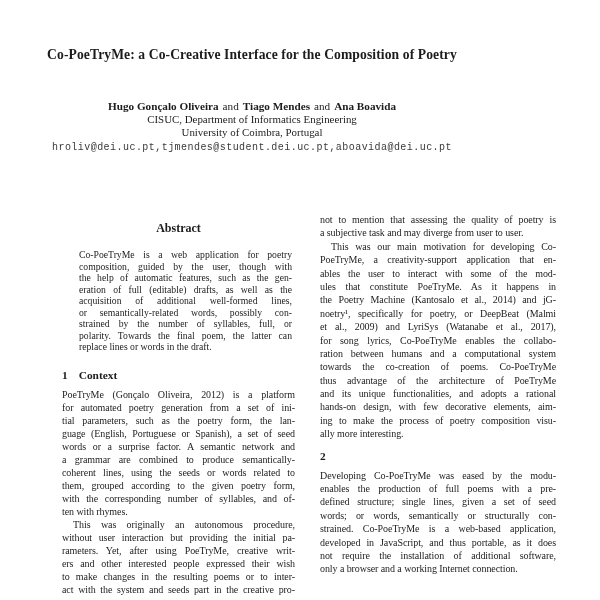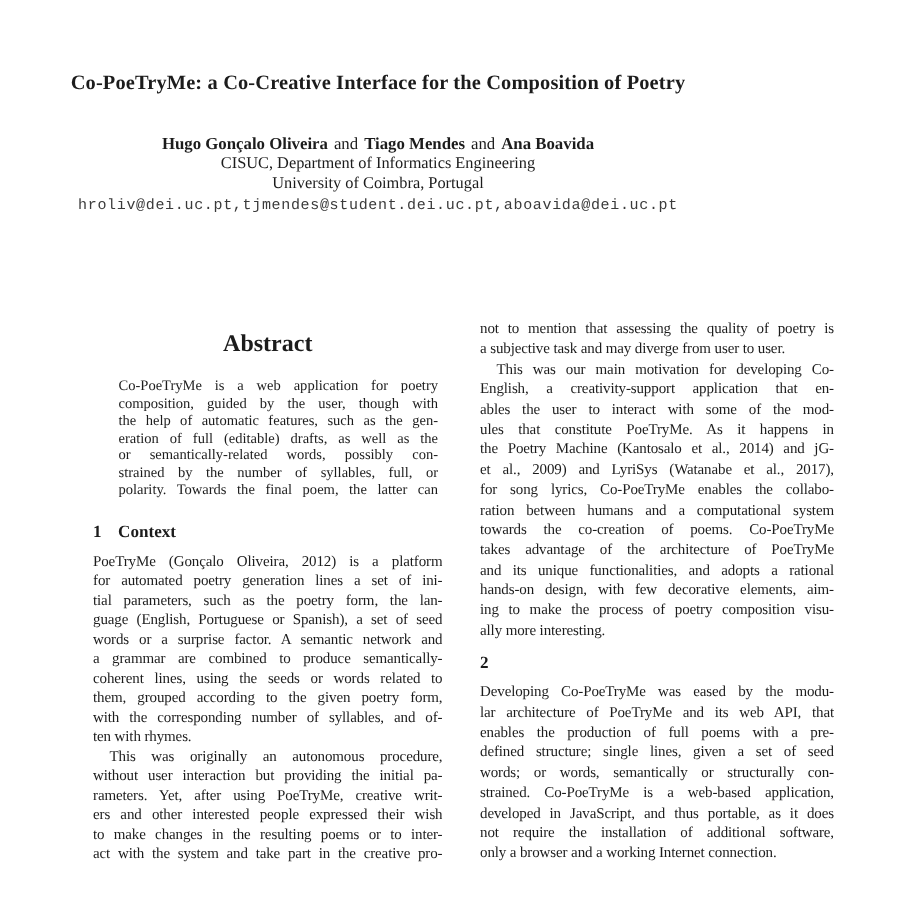--- a/index.html
+++ b/index.html
@@ -24,21 +24,21 @@
     text-align: center;
   }
   .title {
     margin: 46px 40px 0 40px;
     font-size: 13.6px;
     font-weight: bold;
     letter-spacing: 0.1px;
     line-height: 17px;
   }
   .authors {
-    margin-top: 26px;
+    margin-top: 36px;
     font-size: 11.2px;
     line-height: 14px;
   }
   .author-name { font-weight: bold; }
   .author-sep  { font-weight: normal; margin: 0 4px; }
   .affil {
     font-size: 10.9px;
     line-height: 13.4px;
   }
   .emails {
@@ -49,21 +49,21 @@
     color: #3a3a3a;
   }
   
   .col { position: absolute; }
   .col-left  { left: 62px;  top: 215px; width: 233px; height: 385px; overflow: hidden; }
   .col-right { left: 320px; top: 213px; width: 236px; height: 387px; overflow: hidden; }
 
   .abstract-heading {
     text-align: center;
     font-weight: bold;
-    font-size: 16px;
+    font-size: 12px;
     margin: 6px 0 13px 0;
   }
   .abstract-body {
     padding: 0 3px 0 17px;
     font-size: 9.7px;
   }
   .abstract-body .pline { line-height: 11.5px; height: 11.5px; }
 
   .section-heading {
     display: flex;
@@ -103,83 +103,85 @@
   </div>
 
   <div class="col col-left">
     <div class="abstract-heading">Abstract</div>
     <div class="abstract-body">
         <div class="para">
           <div class="pline">Co-PoeTryMe is a web application for poetry</div>
           <div class="pline">composition, guided by the user, though with</div>
           <div class="pline">the help of automatic features, such as the gen-</div>
           <div class="pline">eration of full (editable) drafts, as well as the</div>
+          <div class="pline">acquisition of additional well-formed lines,</div>
           <div class="pline">or semantically-related words, possibly con-</div>
           <div class="pline">strained by the number of syllables, full, or</div>
           <div class="pline">polarity. Towards the final poem, the latter can</div>
+          <div class="pline lastline">replace lines or words in the draft.</div>
         </div>
       </div>
     <div class="section-heading sh-left">
       <span class="sec-num">1</span>
       <span class="sec-title">Context</span>
     </div>
     <div class="bodytext">
         <div class="para">
           <div class="pline">PoeTryMe (Gonçalo Oliveira, 2012) is a platform</div>
-          <div class="pline">for automated poetry generation lines a set of ini-</div>
+          <div class="pline">for automated poetry generation from a set of ini-</div>
           <div class="pline">tial parameters, such as the poetry form, the lan-</div>
           <div class="pline">guage (English, Portuguese or Spanish), a set of seed</div>
           <div class="pline">words or a surprise factor. A semantic network and</div>
           <div class="pline">a grammar are combined to produce semantically-</div>
           <div class="pline">coherent lines, using the seeds or words related to</div>
           <div class="pline">them, grouped according to the given poetry form,</div>
           <div class="pline">with the corresponding number of syllables, and of-</div>
           <div class="pline lastline">ten with rhymes.</div>
         </div>
         <div class="para">
           <div class="pline indent">This was originally an autonomous procedure,</div>
           <div class="pline">without user interaction but providing the initial pa-</div>
           <div class="pline">rameters. Yet, after using PoeTryMe, creative writ-</div>
           <div class="pline">ers and other interested people expressed their wish</div>
           <div class="pline">to make changes in the resulting poems or to inter-</div>
-          <div class="pline">act with the system and take part in the creative pro-</div>
+          <div class="pline">act with the system and seeds part in the creative pro-</div>
         </div>
       </div>
   </div>
 
   <div class="col col-right">
     <div class="bodytext">
         <div class="para">
           <div class="pline">not to mention that assessing the quality of poetry is</div>
           <div class="pline lastline">a subjective task and may diverge from user to user.</div>
         </div>
         <div class="para">
           <div class="pline indent">This was our main motivation for developing Co-</div>
-          <div class="pline">English, a creativity-support application that en-</div>
+          <div class="pline">PoeTryMe, a creativity-support application that en-</div>
           <div class="pline">ables the user to interact with some of the mod-</div>
           <div class="pline">ules that constitute PoeTryMe. As it happens in</div>
           <div class="pline">the Poetry Machine (Kantosalo et al., 2014) and jG-</div>
+          <div class="pline">noetry¹, specifically for poetry, or DeepBeat (Malmi</div>
           <div class="pline">et al., 2009) and LyriSys (Watanabe et al., 2017),</div>
           <div class="pline">for song lyrics, Co-PoeTryMe enables the collabo-</div>
           <div class="pline">ration between humans and a computational system</div>
           <div class="pline">towards the co-creation of poems. Co-PoeTryMe</div>
-          <div class="pline">takes advantage of the architecture of PoeTryMe</div>
+          <div class="pline">thus advantage of the architecture of PoeTryMe</div>
           <div class="pline">and its unique functionalities, and adopts a rational</div>
           <div class="pline">hands-on design, with few decorative elements, aim-</div>
           <div class="pline">ing to make the process of poetry composition visu-</div>
           <div class="pline lastline">ally more interesting.</div>
         </div>
       </div>
     <div class="section-heading sh-right">
       <span class="sec-num">2</span>
     </div>
     <div class="bodytext">
         <div class="para">
           <div class="pline">Developing Co-PoeTryMe was eased by the modu-</div>
-          <div class="pline">lar architecture of PoeTryMe and its web API, that</div>
           <div class="pline">enables the production of full poems with a pre-</div>
           <div class="pline">defined structure; single lines, given a set of seed</div>
           <div class="pline">words; or words, semantically or structurally con-</div>
           <div class="pline">strained. Co-PoeTryMe is a web-based application,</div>
           <div class="pline">developed in JavaScript, and thus portable, as it does</div>
           <div class="pline">not require the installation of additional software,</div>
           <div class="pline lastline">only a browser and a working Internet connection.</div>
         </div>
       </div>
   </div>

